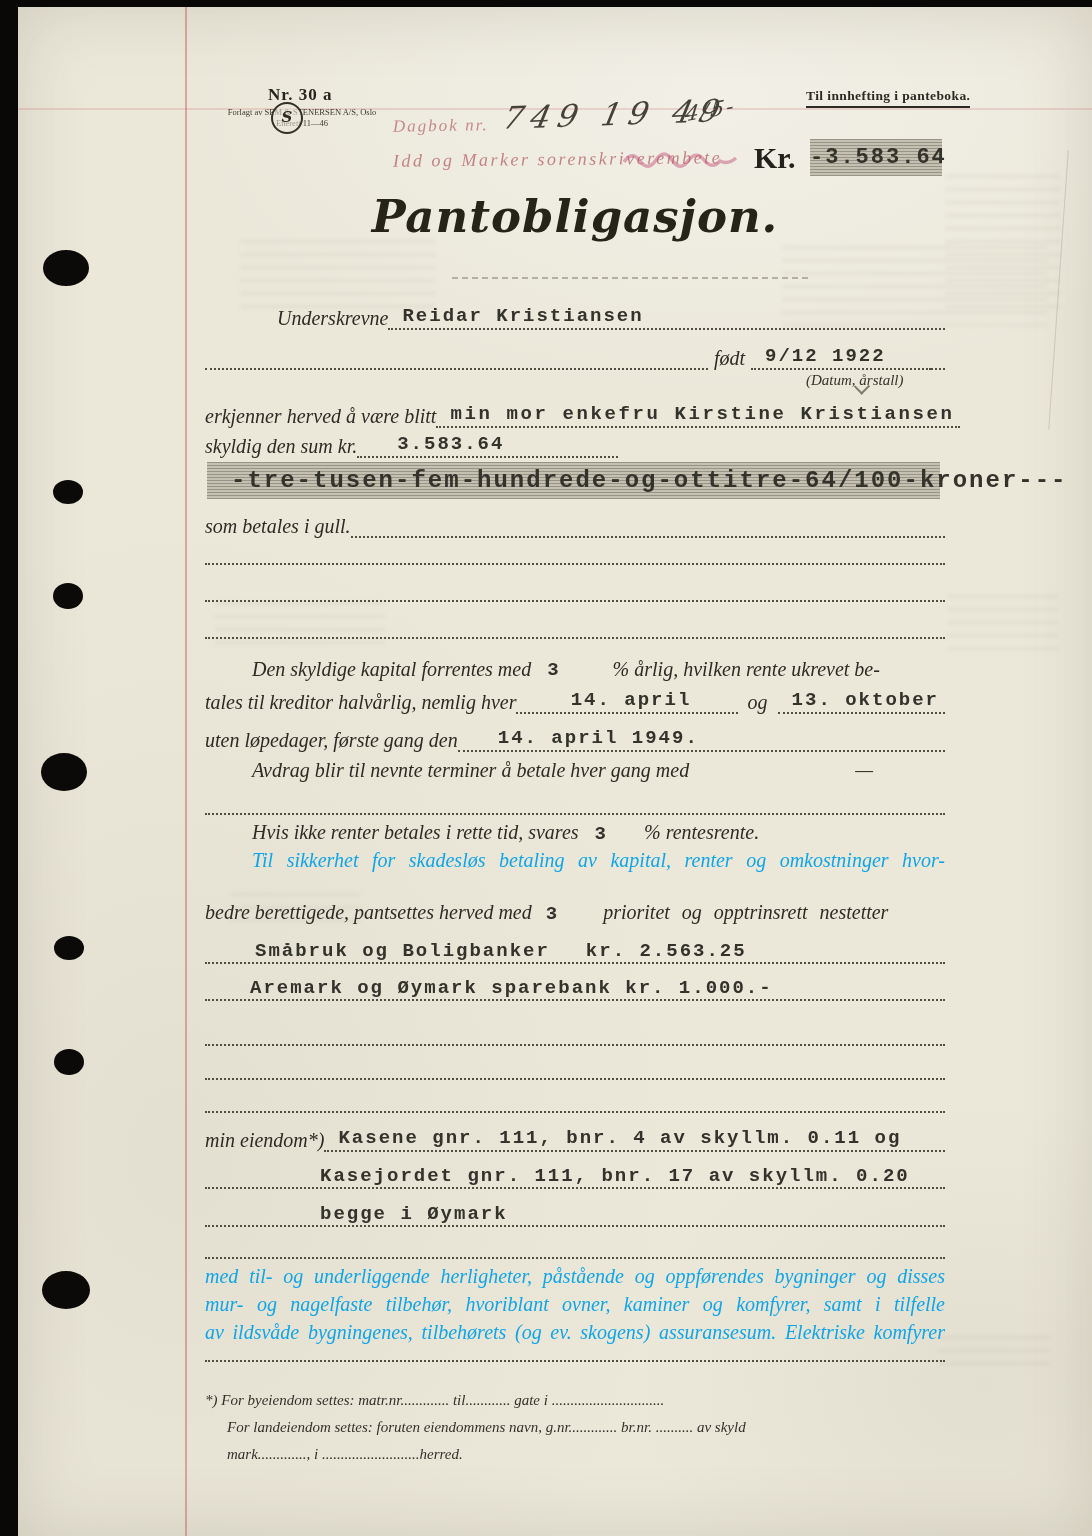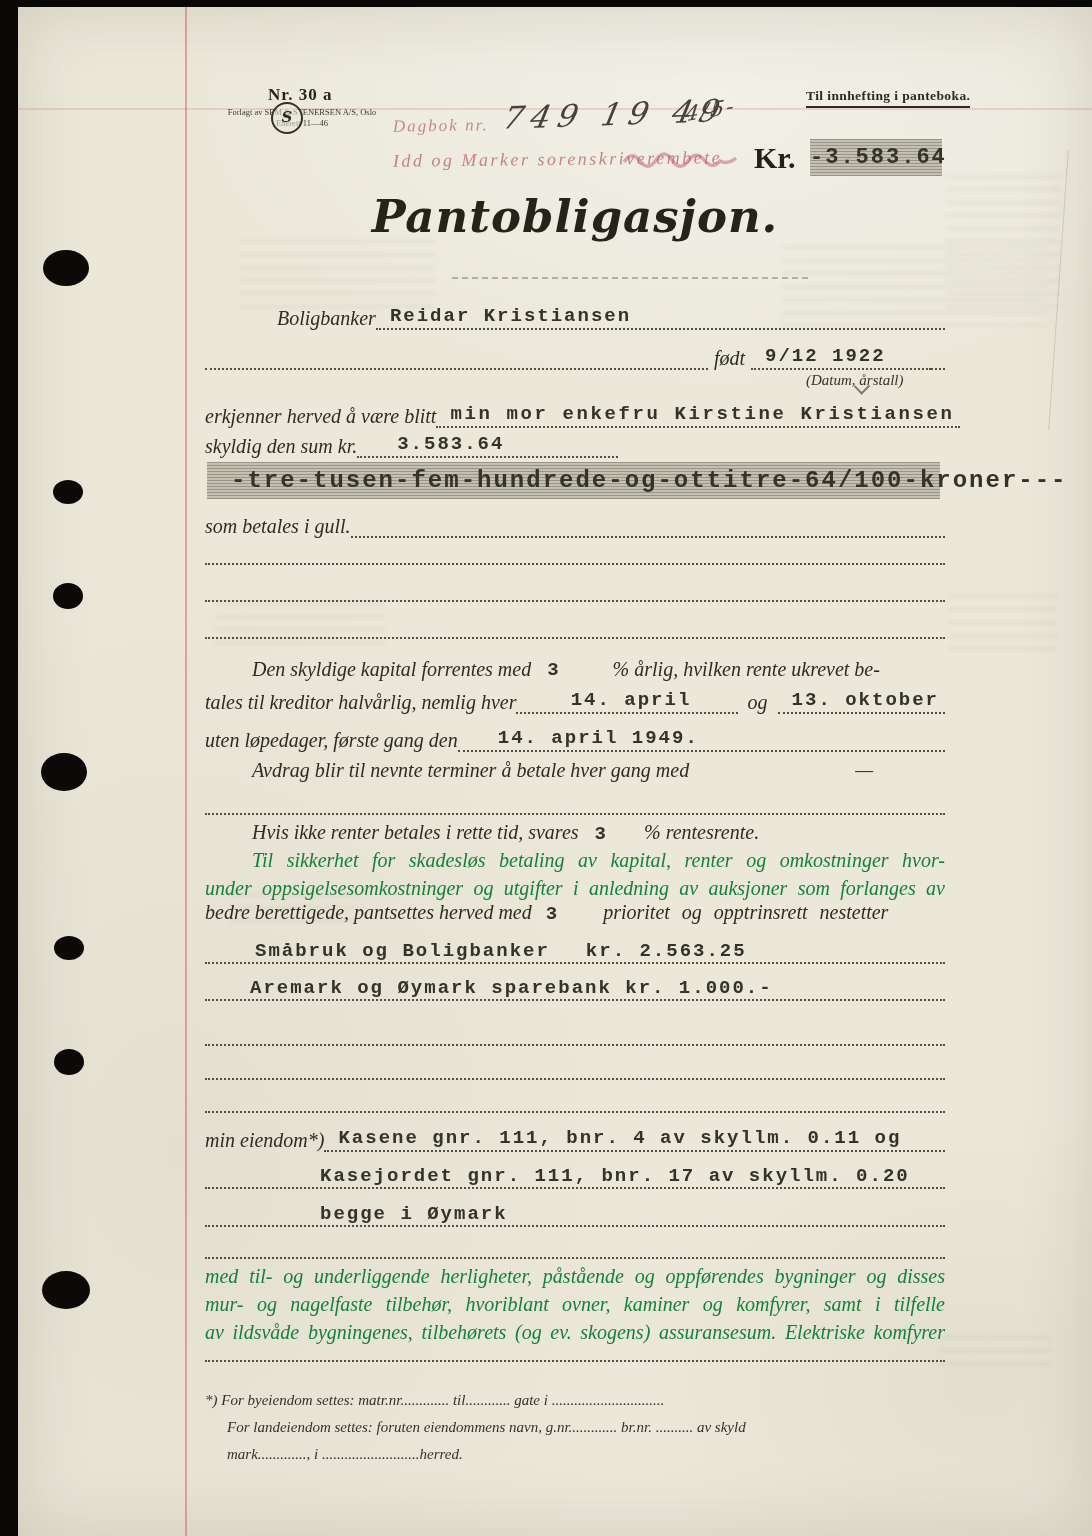--- a/index.html
+++ b/index.html
@@ -44,21 +44,21 @@
   .lbl{font-style:italic;font-size:20px;color:#2d2b24;white-space:nowrap;}
   .type{font-family:"Liberation Mono","DejaVu Sans Mono",monospace;font-weight:700;font-size:19px;
         color:#33322b;letter-spacing:2px;white-space:nowrap;}
   .fl{position:absolute;left:205px;width:740px;height:34px;display:flex;align-items:flex-end;}
   .fill{border-bottom:2px dotted #504d42;padding:0 6px 1px 14px;white-space:nowrap;}
   .dots{border-bottom:2px dotted #504d42;}
   .grow{flex:1;}
   .sp{flex:1;}
   .blank{height:12px!important;}
   .ul{border-bottom:2px dotted #504d42;}
-  .para{position:absolute;left:205px;width:740px;font-style:italic;font-size:20px;color:#15803d;
+  .para{position:absolute;left:205px;width:740px;font-style:italic;font-size:20px;color:#0ea5e9;
         text-align:justify;text-align-last:justify;word-spacing:1.5px;line-height:1.2;}
   .hint{position:absolute;left:806px;top:372px;font-style:italic;font-size:15px;color:#35332b;}
   .tick{position:absolute;left:856px;top:381px;width:10px;height:9px;border-left:2px solid #5a564a;
         border-bottom:2px solid #5a564a;transform:rotate(-45deg);opacity:.75;}
   .band{position:absolute;left:207px;top:462px;width:733px;height:37px;}
   .band .type{font-size:24px;line-height:37px;padding-left:24px;}
   .fn{position:absolute;left:205px;width:760px;font-style:italic;font-size:15px;color:#33312a;white-space:nowrap;}
 </style>
 </head>
 <body>
@@ -105,21 +105,21 @@
   <div class="binding">Til innhefting i panteboka.</div>
   <div class="kr">Kr.</div>
   <div class="amount-box hatch">
     <span class="type">-3.583.64</span>
   </div>
 
   <div class="title">Pantobligasjon.</div>
   <div class="remnant"></div>
 
   <div class="fl" style="top:296px">
-    <span class="lbl" style="margin-left:72px;">Boligbanker</span>
+    <span class="lbl" style="margin-left:72px;">Underskrevne</span>
     <span class="fill grow"><span class="type">Reidar Kristiansen</span></span>
   </div>
 
   <div class="fl" style="top:336px">
     <span class="dots grow"></span>
     <span class="lbl" style="padding:0 6px;">født</span>
     <span class="fill" style="width:160px;"><span class="type">9/12 1922</span></span>
     <span class="dots" style="width:14px;"></span>
   </div>
   <div class="hint">(Datum, årstall)</div>
@@ -181,21 +181,20 @@
       <span class="dots grow"></span>
     </div>
 
   <div class="fl" style="top:821px;align-items:baseline;height:30px;">
     <span class="lbl" style="margin-left:47px;">Hvis ikke renter betales i rette tid, svares</span>
     <span class="type" style="margin-left:16px;">3</span>
     <span class="lbl" style="margin-left:36px;">% rentesrente.</span>
   </div>
 
   <div class="para" style="top:848px;padding-left:47px;width:693px;">Til sikkerhet for skadesløs betaling av kapital, renter og omkostninger hvor-</div>
-  <div class="para" style="top:876px">under oppsigelsesomkostninger og utgifter i anledning av auksjoner som forlanges av</div>
   <div class="fl" style="top:901px;align-items:baseline;height:30px;">
     <span class="lbl">bedre berettigede, pantsettes herved med</span>
     <span class="type" style="margin-left:14px;">3</span>
     <span class="lbl" style="margin-left:44px;word-spacing:7px;">prioritet og opptrinsrett nestetter</span>
   </div>
 
   <div class="fl ul" style="top:928px">
     <span class="type" style="margin-left:50px;">Småbruk og Boligbanker</span>
     <span class="type" style="margin-left:36px;">kr. 2.563.25</span>
   </div>

